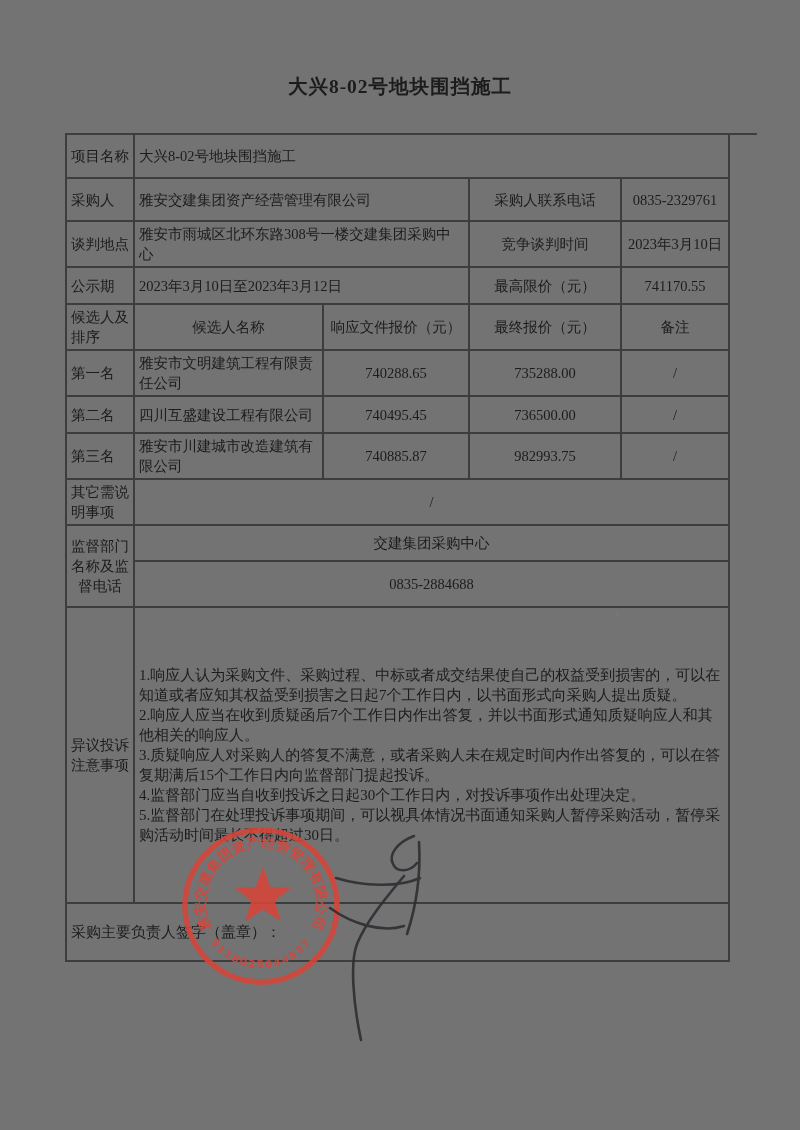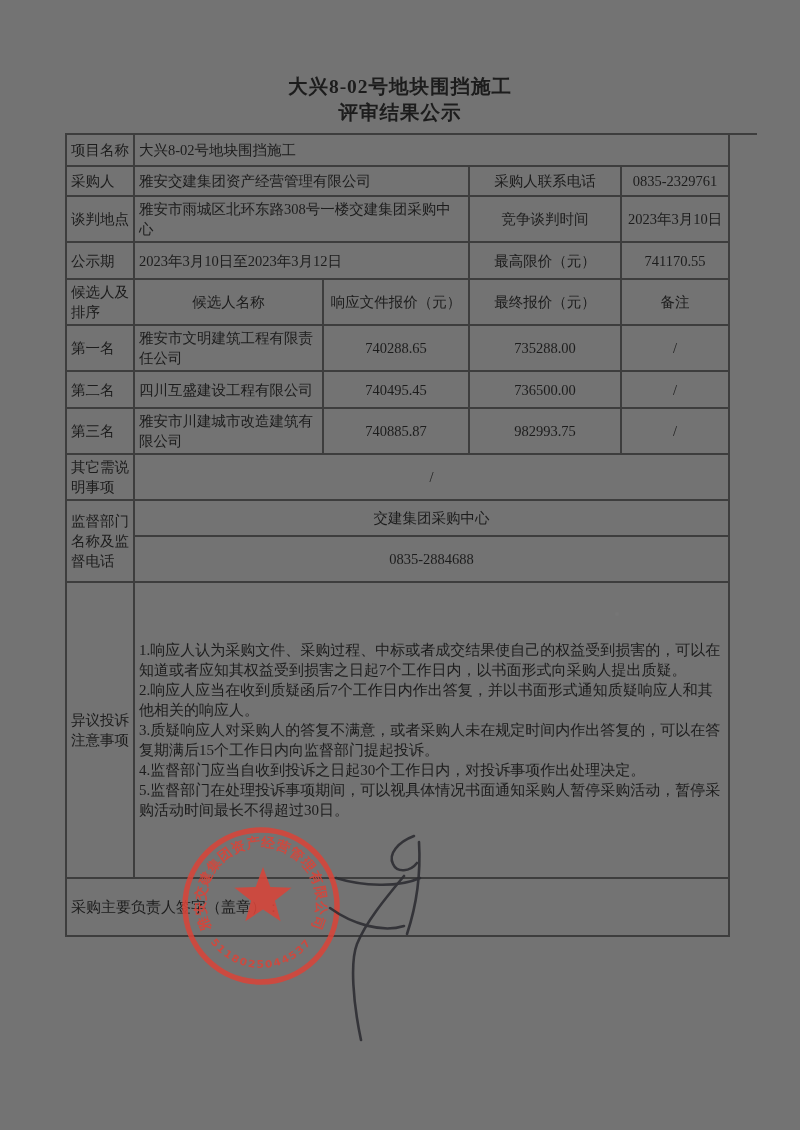--- a/index.html
+++ b/index.html
@@ -18,23 +18,23 @@
     position:absolute; left:65px; top:133px; width:663px;
     border-collapse:collapse; table-layout:fixed;
     font-size:14.5px;
   }
   table.doc td {
     border:2px solid #3d3d3d; vertical-align:middle;
     padding:2px 4px; line-height:20px; overflow:hidden;
     word-break:break-all;
   }
   .lbl { padding:2px 3px 2px 3px; }
-  .lbl-center { padding:2px 2px; line-height:19px; }
+  .lbl-center { text-align:center; padding:2px 2px; line-height:19px; }
   .center { text-align:center; }
-  .r1 { height:32px;margin-left:48px; } .r2 { height:30px; } .r3 { height:45px; }
+  .r1 { height:44px;margin-left:48px; } .r2 { height:43px; } .r3 { height:45px; }
   .r4 { height:37px; } .r5 { height:36px; } .r6 { height:43px;padding-left:32px; }
   .r7 { height:37px;padding-left:44px; } .r8 { height:44px;margin-left:39px; } .r9 { height:35px;border-radius:15px; }
   .r10a { height:36px; } .r10b { height:46px; }
   .r11 { height:296px; } .r12 { height:58px; }
   .notice-cell {
     vertical-align:top; padding:64px 10px 8px 6px;
     line-height:24.5px; font-size:15px;
   }
   .notice-cell p { margin:0; }
   .sig-cell { font-size:15px; padding-left:5px; }
@@ -48,21 +48,20 @@
   .overrun { position:absolute; left:728px; top:133px; width:29px; height:2px;
     background:#3d3d3d; }
 </style>
 </head>
 <body>
 
 <div class="page">
 
   <div class="title">
     <div>大兴8-02号地块围挡施工</div>
-    <div>评审结果公示</div>
   </div>
 
   <table class="doc">
     <colgroup>
       <col style="width:68px">
         <col style="width:189px">
         <col style="width:146px">
       <col style="width:152px">
         <col style="width:108px">
     </colgroup>

